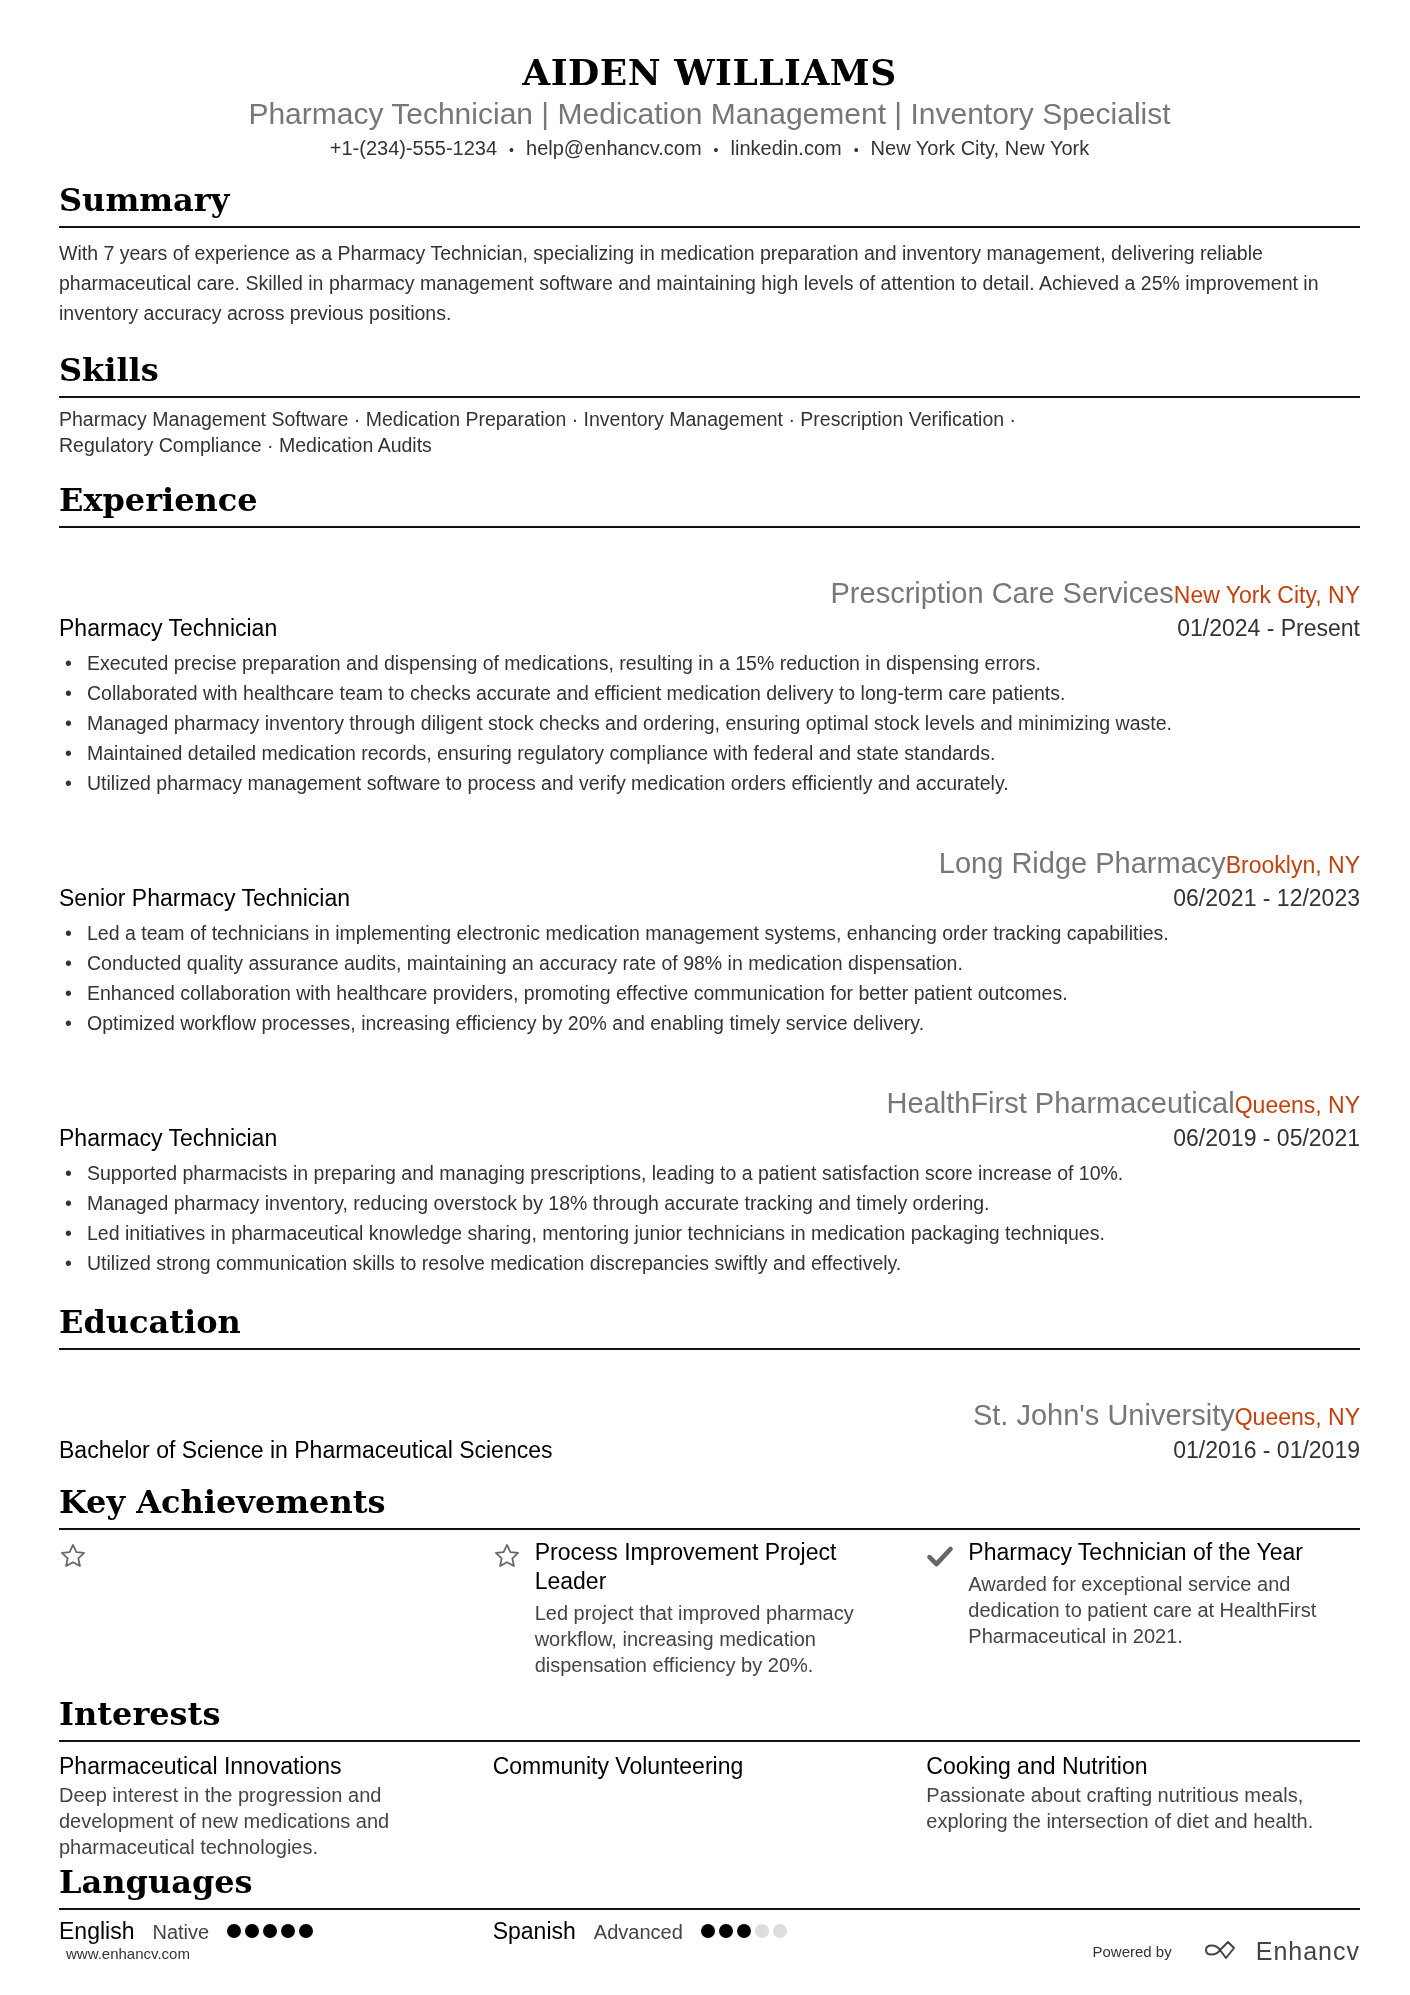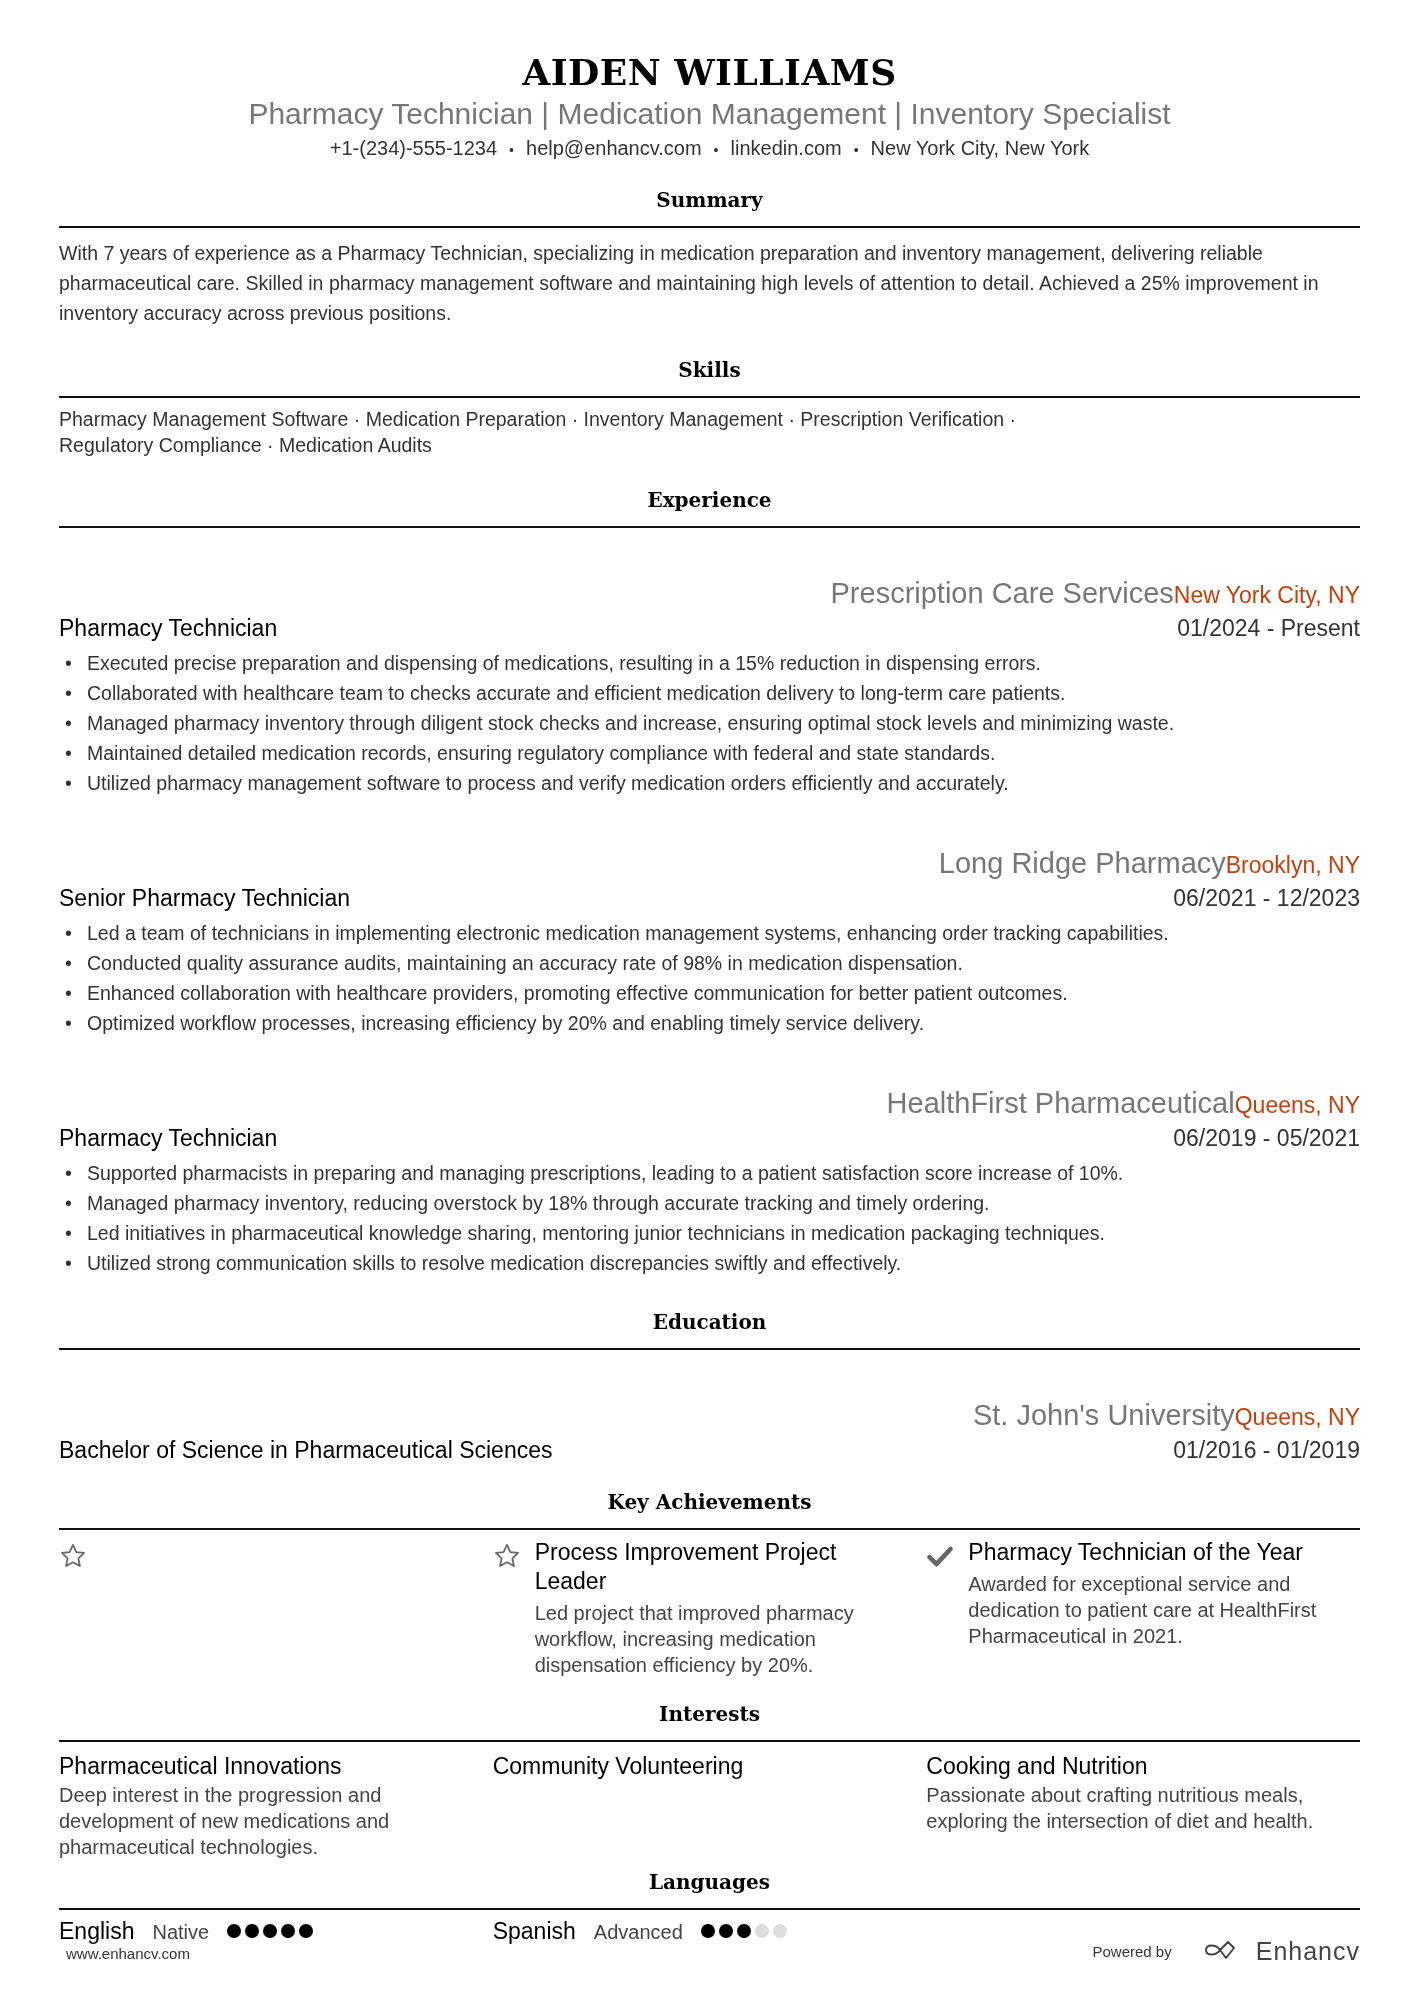--- a/index.html
+++ b/index.html
@@ -6,21 +6,21 @@
   body { width:1410px; height:1995px; position:relative; overflow:hidden;
          font-family:"Liberation Sans", "DejaVu Sans", sans-serif; color:#222; }
   .page { position:absolute; left:59px; right:50px; top:0; }
   .header { text-align:center; }
   .name { font-family:"DejaVu Serif", "Liberation Serif", serif; font-weight:bold;
           font-size:36px; letter-spacing:0.5px; color:#000; margin-top:50px; line-height:44px; }
   .headline { font-size:30px; color:#777; line-height:40px; margin-top:0px; }
   .contacts { font-size:20px; color:#333; line-height:28px; }
   .contacts .sep { margin:0 12px; font-size:14px; vertical-align:middle; }
   .section-title { font-family:"DejaVu Serif", "Liberation Serif", serif; font-weight:bold;
-          font-size:20px; text-align:center; color:#000; line-height:36px; }
+          font-size:32px; text-align:left; color:#000; line-height:36px; }
   .rule { border-top:2px solid #111; margin-top:8px; }
   .summary { font-size:19.5px; color:#333; line-height:30px; margin-top:10px; }
   .skills { font-size:19.5px; color:#333; line-height:26px; margin-top:8px; }
   .entry-top { display:flex; justify-content:flex-end; align-items:baseline;margin-top:46px; }
   .company { font-size:29px; color:#777; line-height:38px; }
   .loc { font-size:23px; color:#c2410c; }
   .role-row { display:flex; justify-content:space-between; align-items:baseline; line-height:32px; }
   .role { font-size:23px; color:#000; }
   .dates { font-size:23px; color:#333; }
   ul.bullets { list-style:none; margin:4px 0 0 0; padding:0; }
@@ -84,21 +84,21 @@
         <span class="company">Prescription Care Services</span>
         <span class="loc">New York City, NY</span>
       </div>
       <div class="role-row">
         <span class="role">Pharmacy Technician</span>
         <span class="dates">01/2024 - Present</span>
       </div>
       <ul class="bullets">
         <li>Executed precise preparation and dispensing of medications, resulting in a 15% reduction in dispensing errors.</li>
         <li>Collaborated with healthcare team to checks accurate and efficient medication delivery to long-term care patients.</li>
-        <li>Managed pharmacy inventory through diligent stock checks and increase, ensuring optimal stock levels and minimizing waste.</li>
+        <li>Managed pharmacy inventory through diligent stock checks and ordering, ensuring optimal stock levels and minimizing waste.</li>
         <li>Maintained detailed medication records, ensuring regulatory compliance with federal and state standards.</li>
         <li>Utilized pharmacy management software to process and verify medication orders efficiently and accurately.</li>
       </ul>
     </div>
 
     <div style="margin-top:10px">
       <div class="entry-top">
         <span class="company">Long Ridge Pharmacy</span>
         <span class="loc">Brooklyn, NY</span>
       </div>

